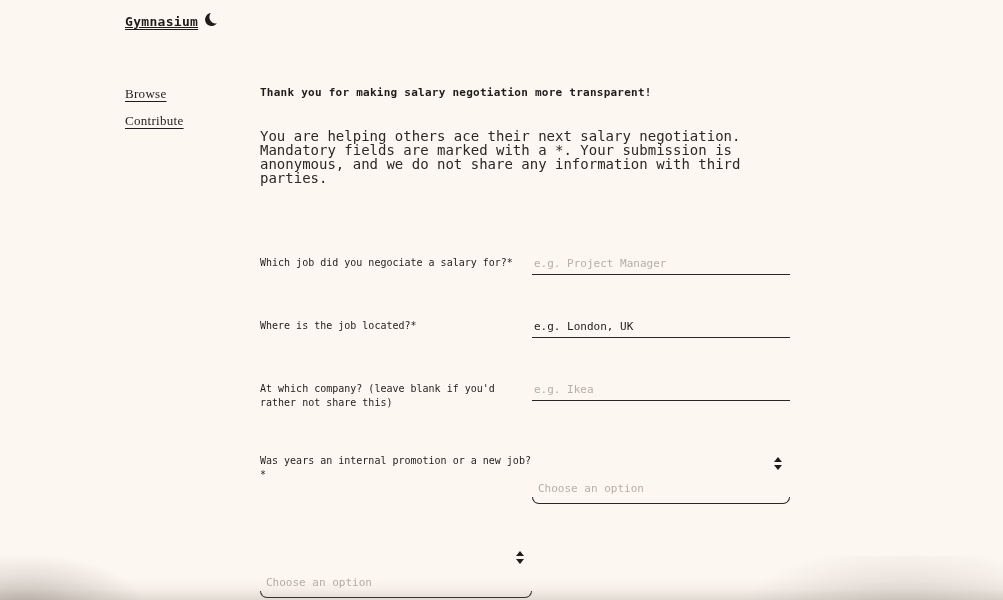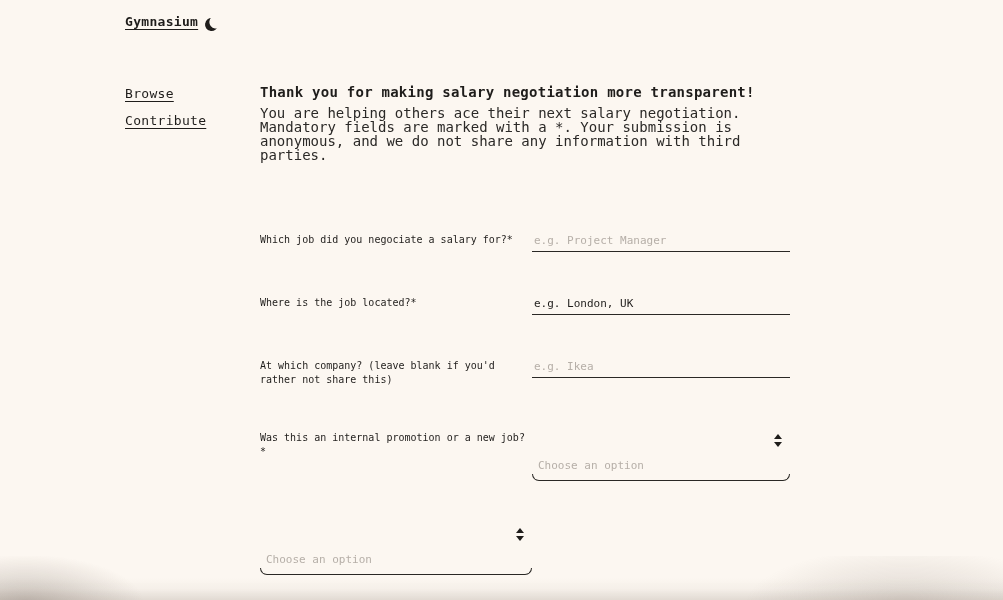--- a/index.html
+++ b/index.html
@@ -15,49 +15,49 @@
     color: var(--ink);
     font-family: "DejaVu Sans Mono", "Liberation Mono", monospace;
     overflow: hidden;
   }
   .page {
     display: flex;
     padding: 12px 0 0 125px;
   }
   
   aside { width: 135px; flex-shrink: 0; }
-  .logo-row { display: flex; align-items: flex-end; gap: 7px; }
+  .logo-row { display: flex; align-items: flex-start; gap: 7px; text-decoration: underline; }
   .logo {
     font-size: 13px; font-weight: bold; line-height: 19px;
     letter-spacing: 0.3px;
     color: var(--ink);
     text-decoration: underline;
     text-underline-offset: 3px;
     cursor: pointer;
   }
   .moon {
     width: 13px; height: 13px; border-radius: 50%;
     box-shadow: inset 4px -3px 0 0 var(--ink);
     margin-top: 1px;
     transform: rotate(8deg);
   }
-  nav { margin-top: 54px; display: flex; flex-direction: column; gap: 9px; align-items: flex-start; }
+  nav { margin-top: 54px; display: flex; flex-direction: column; gap: 9px; align-items: flex-start; font-family: Liberation Serif, serif; }
   nav a {
     font-size: 13px; line-height: 18px; letter-spacing: 0.3px;
     color: var(--ink);
     text-decoration: underline;
     text-underline-offset: 3px;
     cursor: pointer;
   }
   
   main { width: 545px; padding-top: 71px; }
   h1 {
-    font-size: 14px; font-weight: bold; line-height: 19px;
+    font-size: 11px; font-weight: bold; line-height: 19px;
     letter-spacing: 0.25px;
-    margin-bottom: 4px;
+    margin-bottom: 27px;
   }
   .desc {
     font-size: 14px; line-height: 14px;
     margin-bottom: 67px;
     color: #2b2927;
   }
   
   .frow {
     display: grid;
     grid-template-columns: 272px 258px;
@@ -169,21 +169,21 @@
       </div>
 
       <div class="frow">
         <label class="flabel">At which company? (leave blank if you'd rather not share this)</label>
         <div class="fcontrol">
           <input class="text" type="text" placeholder="e.g. Ikea" style="">
         </div>
       </div>
 
       <div class="frow">
-        <label class="flabel">Was this an internal promotion or a new job? *</label>
+        <label class="flabel">Was years an internal promotion or a new job? *</label>
         <div class="fcontrol selectwrap">
           <select>
             <option>Choose an option</option>
           </select>
           <span class="select-arrow"></span>
         </div>
       </div>
 
       <div class="frow">
         <div class="fcontrol selectwrap">

